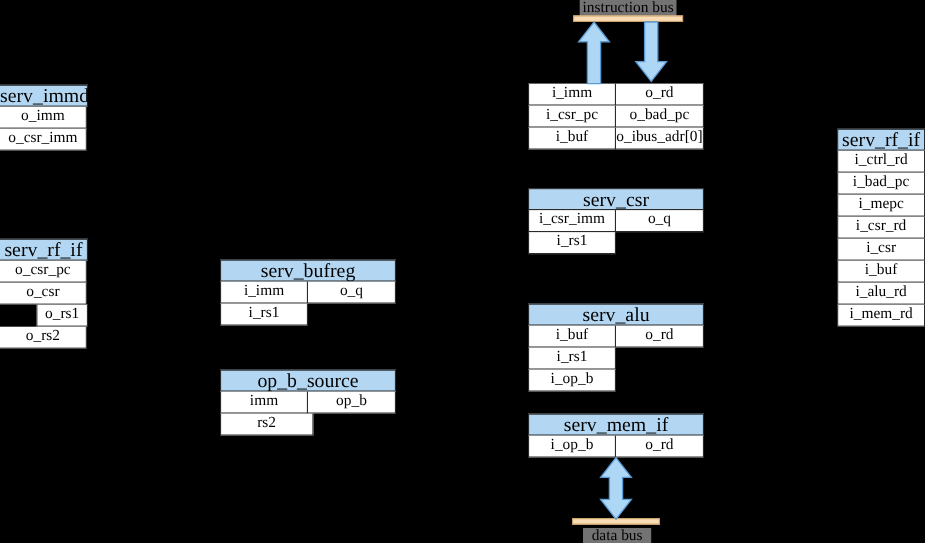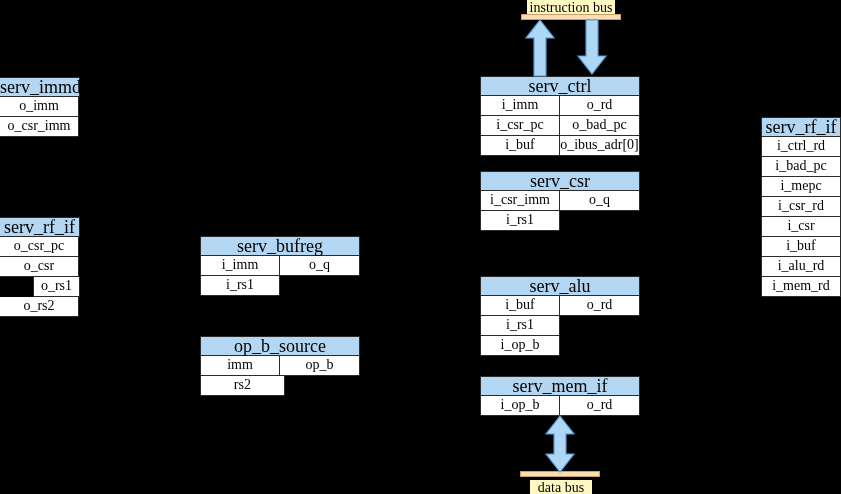--- a/index.html
+++ b/index.html
@@ -67,21 +67,21 @@
   
   .bus-bar {
     position: absolute;
     background: #fadcb4;
     border: 1px solid #c9a06a;
     box-sizing: border-box;
     height: 6px;
   }
   .bus-label {
     position: absolute;
-    background: #fef9c3;
+    background: #737373;
     color: #000000;
     font-size: 14px;
     line-height: 16px;
     white-space: nowrap;
     text-align: center;
   }
 
   
   .arrows {
     position: absolute;
@@ -143,21 +143,20 @@
       <div class="cell" style="width:80px;">imm</div>
       <div class="cell" style="width:80px; border-left:none;">op_b</div>
     </div>
     <div class="mod-row">
       <div class="cell" style="width:90px;">rs2</div>
       <div class="cell empty" style="width:80px;"></div>
     </div>
   </div>
 
   <div class="module" style="left:480px; top:76px; width:160px;">
-    <div class="mod-header">serv_ctrl</div>
     <div class="mod-row">
       <div class="cell" style="width:80px;">i_imm</div>
       <div class="cell" style="width:80px; border-left:none;">o_rd</div>
     </div>
     <div class="mod-row">
       <div class="cell" style="width:80px;">i_csr_pc</div>
       <div class="cell" style="width:80px; border-left:none;">o_bad_pc</div>
     </div>
     <div class="mod-row">
       <div class="cell" style="width:80px;">i_buf</div>

